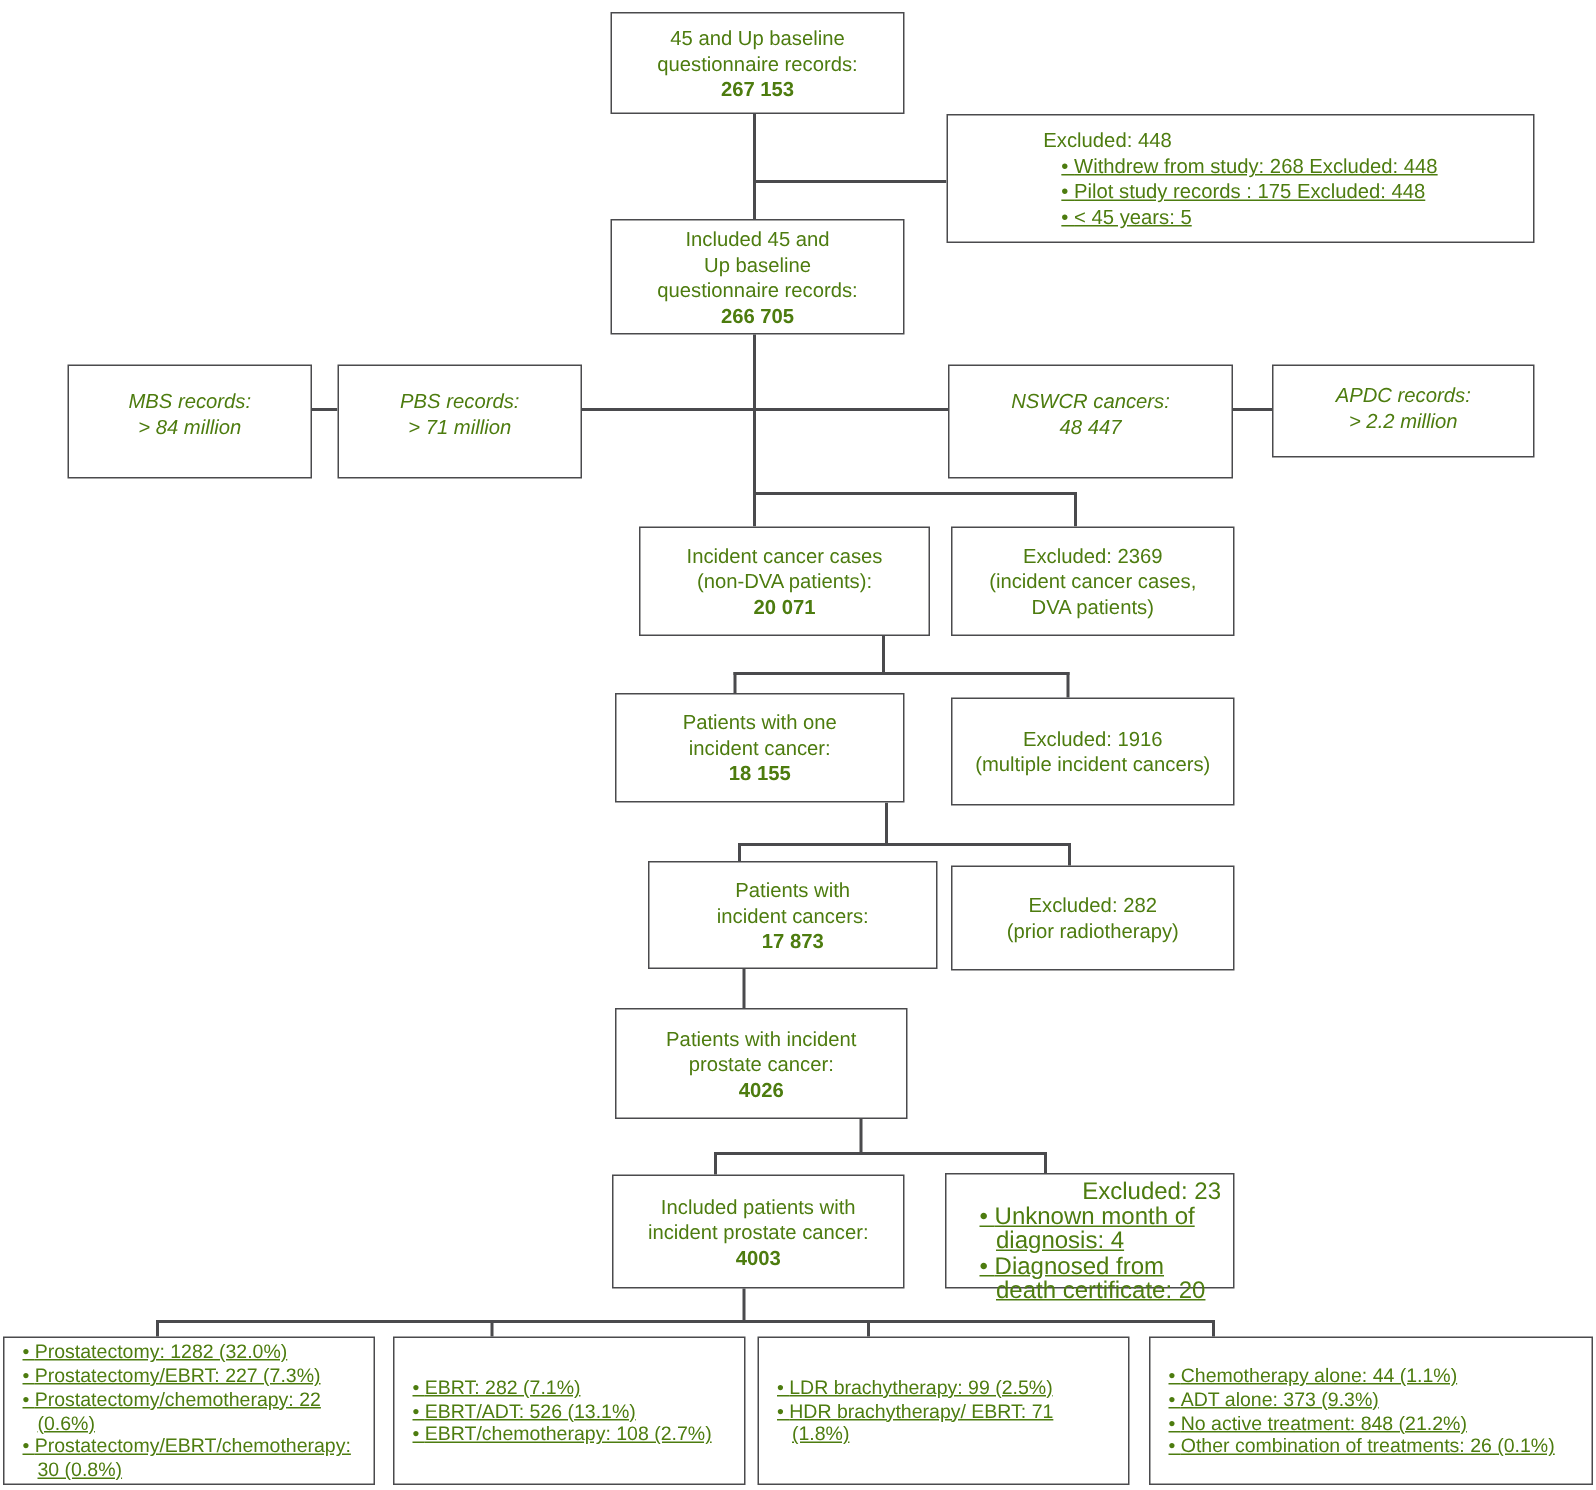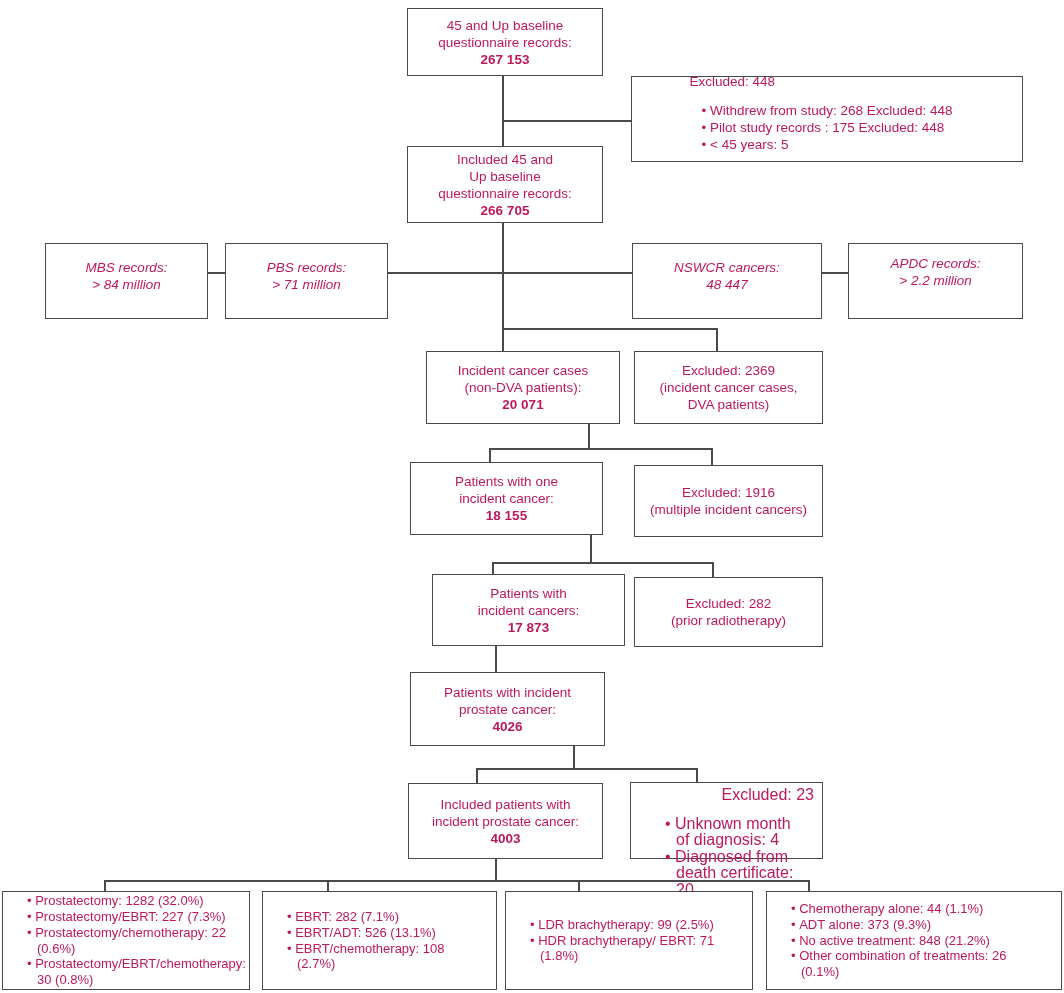--- a/index.html
+++ b/index.html
@@ -1,29 +1,29 @@
 <!DOCTYPE html>
 <html><head>
 <meta charset="utf-8">
 <style>
   html,body { margin:0; padding:0; background:#ffffff; }
   #canvas {
     position:relative; width:1064px; height:993px; background:#ffffff;
     font-family:"Liberation Sans","DejaVu Sans",sans-serif;
-    color:#be185d;
+    color:#4d7c0f;
   }
   .box {
     position:absolute; box-sizing:border-box; background:#ffffff;
     border:1.5px solid #4a4a4d;
     display:flex; flex-direction:column; align-items:center; justify-content:center;
     text-align:center; font-size:13.5px; line-height:17px;
   }
   .box .num { font-weight:bold; }
   .records { font-style:italic; justify-content:flex-start; padding-top:15px; }
-  .blist { list-style:none; margin:12px; padding:0; }
+  .blist { list-style:none; margin:0; padding:0;text-decoration:underline; }
   .blist li { padding-left:10px; text-indent:-10px; }
   .blist li::before { content:"\2022\00a0"; }
   .bottom { font-size:13px; line-height:15.8px; align-items:flex-start; justify-content:center; text-align:left; padding:5px 8px 5px 12px; }
   .exc-inner { text-align:left; }
   .exc-inner .blist { margin-left:12px; }
   .exc23 { font-size:16px; line-height:16.5px; justify-content:flex-start; text-align:left; align-items:flex-end; padding:4px 8px 2px 22px; }
   .exc23 .blist li { padding-left:11px; text-indent:-11px; }
   .vline, .hline { position:absolute; background:#4a4a4d; }
   .vline { width:1.5px; }
   .hline { height:1.5px; }
@@ -90,21 +90,21 @@
     <div>&gt; 84 million</div>
   </div>
   <div class="box records" style="left:225px;top:243px;width:163px;height:76px">
     <div>PBS records:</div>
     <div>&gt; 71 million</div>
   </div>
   <div class="box records" style="left:632px;top:243px;width:190px;height:76px">
     <div>NSWCR cancers:</div>
     <div>48 447</div>
   </div>
-  <div class="box records" style="left:848px;top:243px;width:175px;height:76px;padding-top:11px">
+  <div class="box records" style="left:848px;top:243px;width:175px;height:62px;padding-top:11px">
     <div>APDC records:</div>
     <div>&gt; 2.2 million</div>
   </div>
 
   <div class="box" style="left:426px;top:351px;width:194px;height:73px">
     <div>Incident cancer cases</div>
     <div>(non-DVA patients):</div>
     <div class="num">20 071</div>
   </div>
   <div class="box" style="left:634px;top:351px;width:189px;height:73px">

